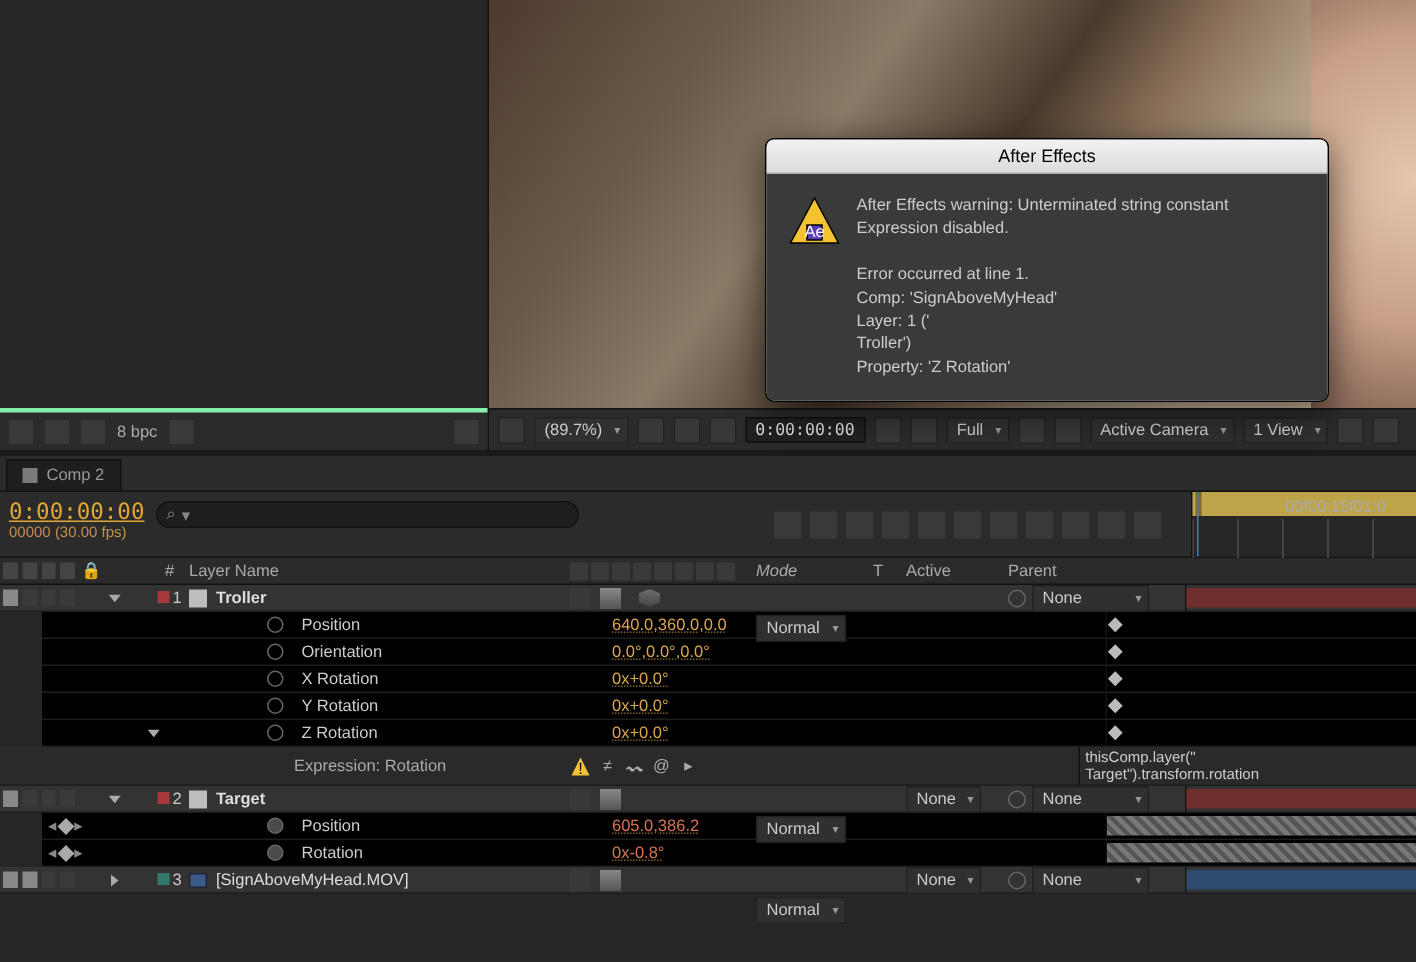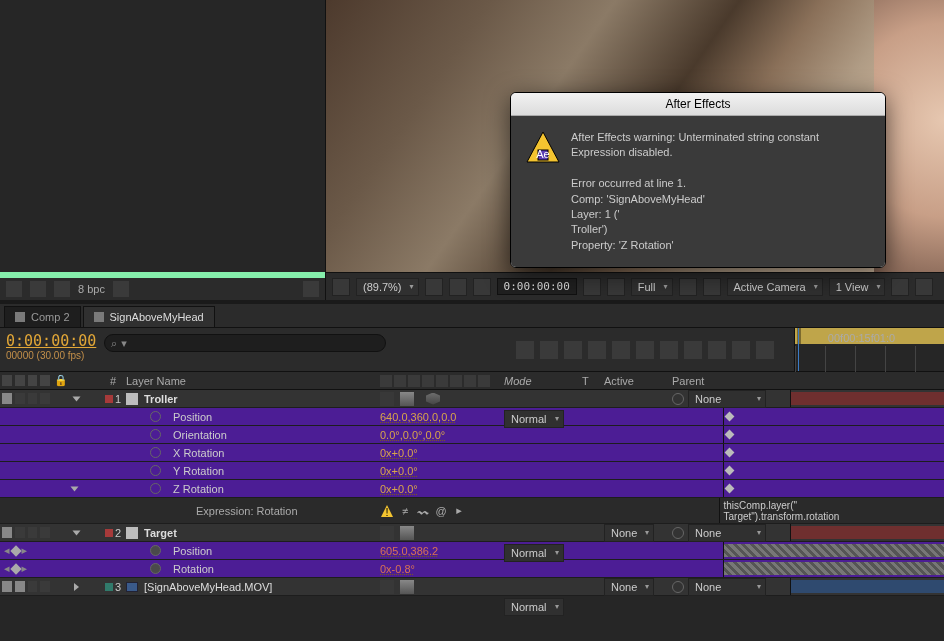--- a/index.html
+++ b/index.html
@@ -1,21 +1,21 @@
 <!DOCTYPE html>
 <html><head>
 <meta charset="utf-8">
 <style>
 * { margin:0; padding:0; box-sizing:border-box; font-family:"Lucida Grande","Segoe UI",Arial,sans-serif; font-size:11px; }
 body { background:#262626; color:#ccc; width:944px; height:641px; overflow:hidden; position:relative; }
 
 
 .top-area { display:flex; height:300px; }
 .project-panel { width:326px; background:#262626; border-right:1px solid #111; position:relative; }
-.project-bottom { position:absolute; bottom:0; left:0; right:0; height:28px; background:#2b2b2b; border-top:6px solid #86efac; display:flex; align-items:center; padding:0 6px; gap:8px; }
+.project-bottom { position:absolute; bottom:0; left:0; right:0; height:28px; background:#2b2b2b; border-top:3px solid #86efac; display:flex; align-items:center; padding:0 6px; gap:8px; }
 .project-bottom .ib { width:16px; height:16px; background:#3a3a3a; }
 .bpc-label { color:#aaa; }
 
 .viewer-panel { flex:1; background:#262626; position:relative; }
 .viewer-image { position:absolute; inset:0; background:
   linear-gradient(125deg,
    #4d3a2d 0%, #6b5948 20%, #8b7a66 35%, #4a3a2c 50%,
    #8a7059 60%, #b09c85 70%, #cfb89e 80%, #d7c1a6 100%);
 }
 .viewer-image::after{content:"";position:absolute;right:0;top:0;width:70px;height:100%;
@@ -51,21 +51,21 @@
 .tc-orange { color:#e2a737; font-size:15px; font-family:monospace; text-decoration:underline;}
 .fps { color:#c4904a; font-size:10px;}
 .tl-search { width:282px; display:flex; align-items:flex-start; padding-top:6px;}
 .search-box { flex:1; background:#1e1e1e; border:1px solid #111; height:18px; border-radius:9px; display:flex; align-items:center; padding:0 6px; color:#888;}
 .tl-mid-icons { flex:1; display:flex; align-items:center; justify-content:flex-start; gap:6px; padding-left:130px;}
 .tl-mid-icons .ti { width:18px; height:18px; background:#3a3a3a; }
 .tl-ruler-wrap { width:150px; position:relative; background:#262626; border-left:1px solid #111;}
 .playhead { position:absolute; top:0; bottom:0; left:3px; border-left:1px solid #3a7cc8;}
 .ruler-mark { position:absolute; top:18px; left:0; right:0; height:26px;
   background:repeating-linear-gradient(90deg,#444 0,#444 1px,transparent 1px,transparent 30px);}
-.ruler-labels { position:absolute; top:4px; left:0; right:16px; display:flex; justify-content:center; padding:0 4px; color:#aaa; font-size:10px;}
+.ruler-labels { position:absolute; top:4px; left:0; right:16px; display:flex; justify-content:flex-end; padding:0 4px; color:#aaa; font-size:10px;}
 .ruler-top-bar { position:absolute; top:0; left:0; right:0; height:16px; background:#bfa54a;}
 .ruler-top-bar .tick{position:absolute;top:0;bottom:0;width:4px;background:#7c6a2e;}
 
 
 .col-head { height:18px; background:#2b2b2b; display:flex; align-items:center; border-bottom:1px solid #111; color:#aaa;}
 .col-head > div { padding:0 2px; }
 .c-av{width:52px; display:flex; gap:3px; padding-left:4px;}
 .c-av span{width:11px;height:11px;background:#444;}
 .c-lock{width:20px;}
 .c-flags{width:30px;}
@@ -76,21 +76,21 @@
 .c-mode{width:78px;font-style:italic;}
 .c-t{width:22px;}
 .c-trk{width:68px;}
 .c-parent{width:120px;}
 .c-bars{flex:1;}
 
 
 .rows { }
 .row { height:18px; display:flex; align-items:center; border-bottom:1px solid #1d1d1d;}
 .row.main { background:#333; }
-.row.prop { background:#4c1d95; }
+.row.prop { background:#000000;margin-left:28px; }
 .row.expr { background:#2a2a2a; }
 .row .cell { padding:0 2px;}
 .av-cell{width:52px; display:flex; gap:3px; padding-left:4px;}
 .av-cell span{width:11px;height:11px;background:#3a3a3a;}
 .av-cell span.on{background:#888;}
 .lock-cell{width:20px;}
 .flags-cell{width:30px; display:flex; align-items:center; gap:2px;}
 .twirl{width:0;height:0;border-left:5px solid #aaa;border-top:4px solid transparent;border-bottom:4px solid transparent;display:inline-block;}
 .twirl.open{transform:rotate(90deg);}
 .idx-cell{width:22px; text-align:center; color:#ccc;}
@@ -189,24 +189,20 @@
   </div>
 </div>
 
 <div class="mid-status"></div>
 
 <div class="tabs">
   <div class="tab">
       <span class="sq"></span>
       <span>Comp 2</span>
     </div>
-  <div class="tab active">
-      <span class="sq"></span>
-      <span>SignAboveMyHead</span>
-    </div>
 </div>
 
 <div class="tl-header">
   <div class="tl-left">
     <div class="tc-orange">0:00:00:00</div>
     <div class="fps">00000 (30.00 fps)</div>
   </div>
   <div class="tl-search">
     <div class="search-box">
       <span>⌕</span>

